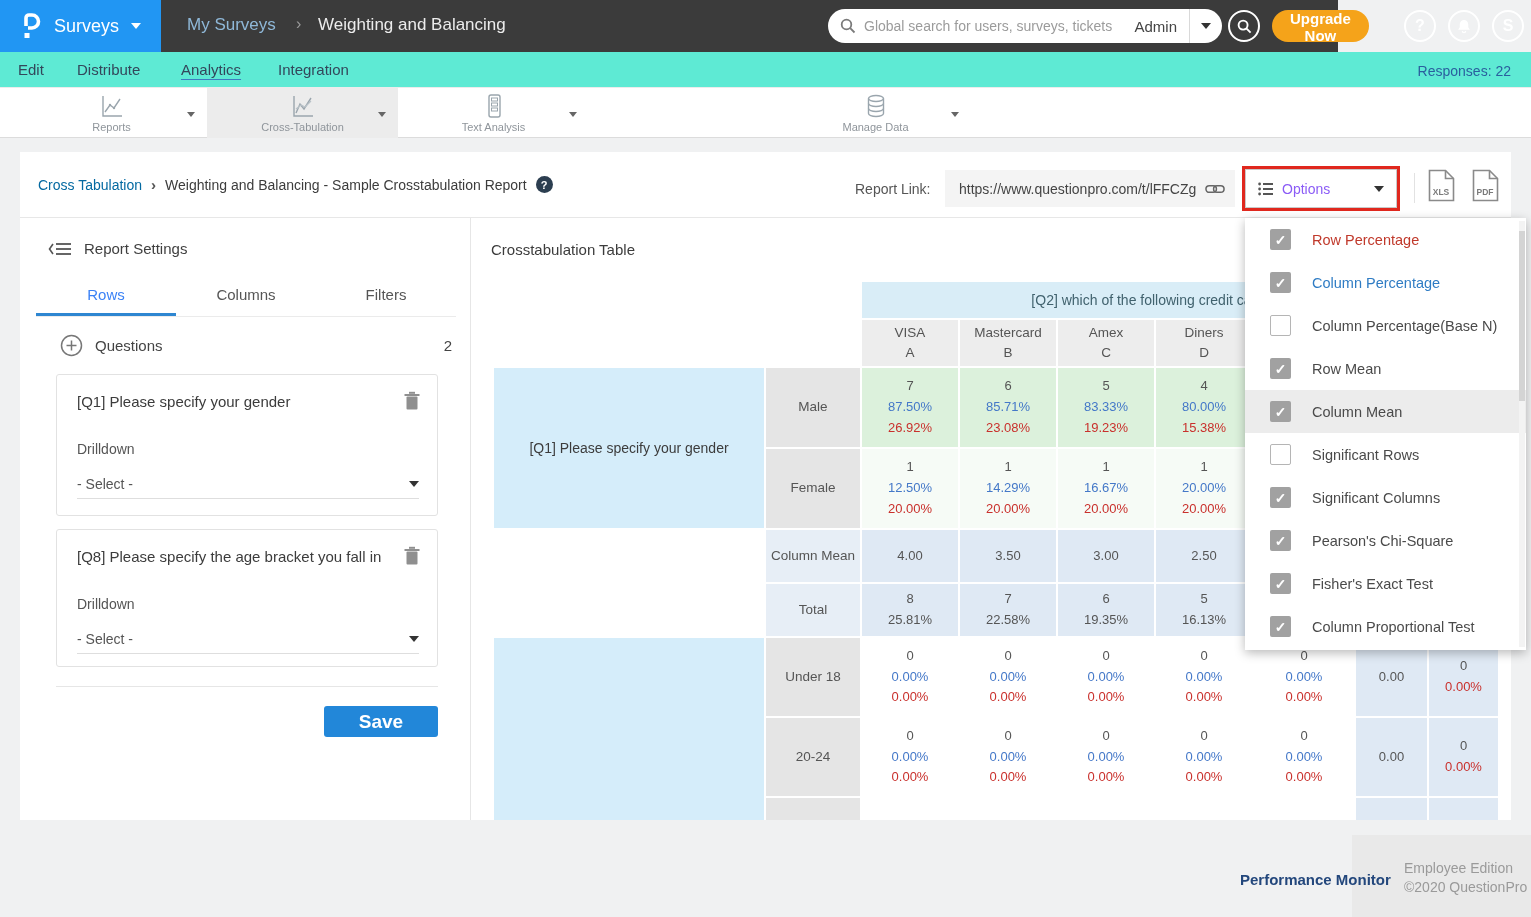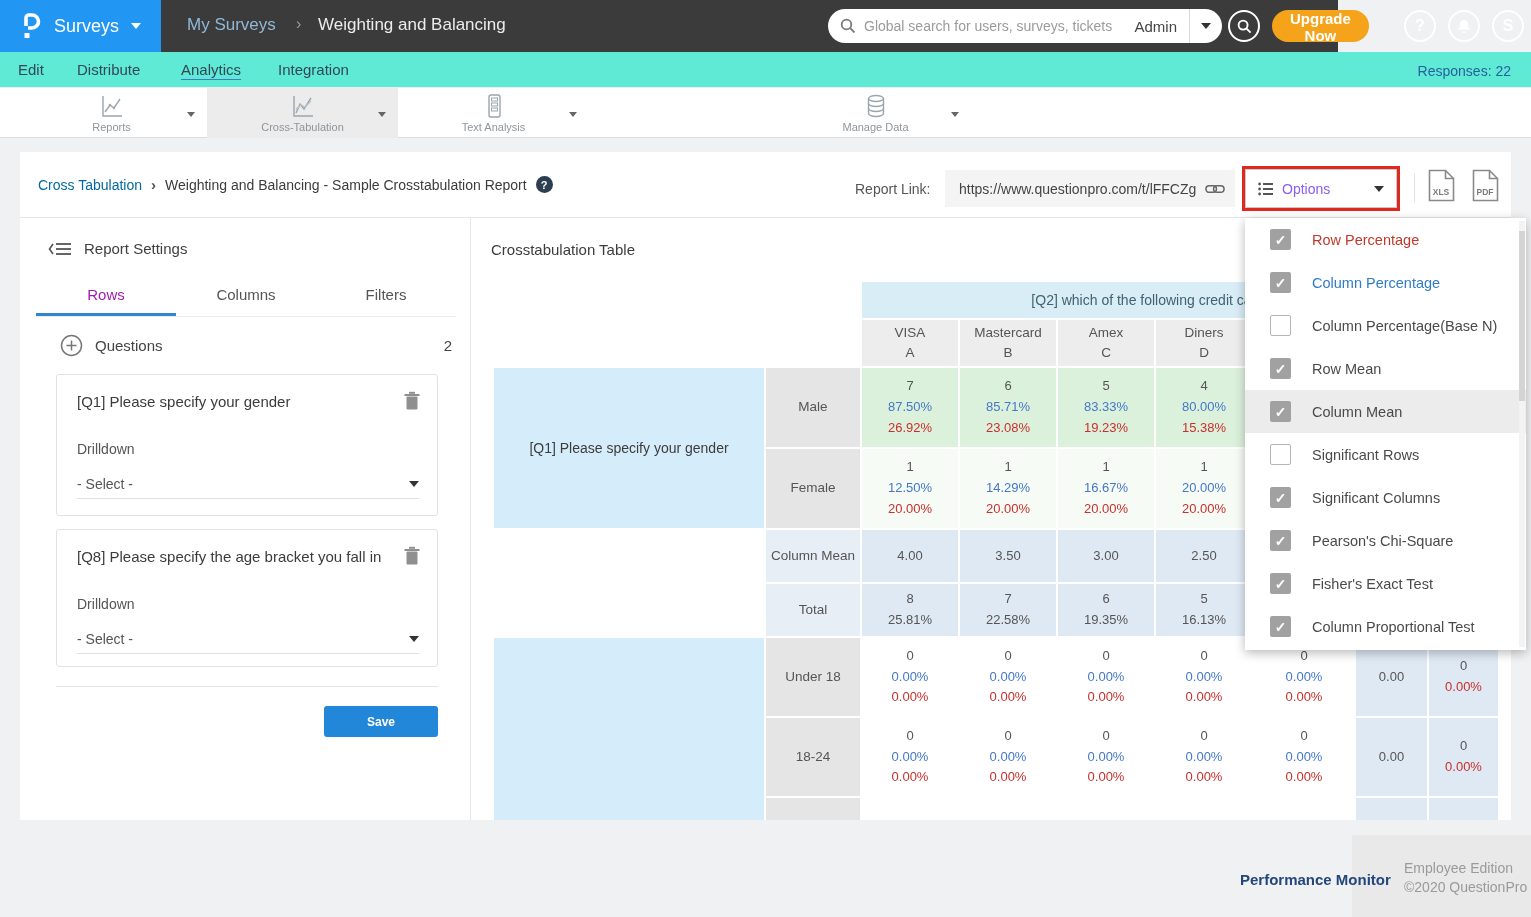--- a/index.html
+++ b/index.html
@@ -55,32 +55,32 @@
   .options-btn .olabel { font-size:14px; color:#8b5cf6; flex:1; }
   .hr-vert { position:absolute; left:1394px; top:21px; height:30px; border-left:1px solid #e2e2e2; }
   .doc-btn { position:absolute; top:17px; cursor:pointer; }
 
   
   .sidebar { position:absolute; left:0; top:66px; width:451px; height:602px; border-right:1px solid #e6e6e6; }
   .settings-head { position:absolute; left:28px; top:22px; display:flex; align-items:center; gap:12px; cursor:pointer; }
   .settings-head .stitle { font-size:15px; color:#3f3f3f; }
   .tabs { position:absolute; left:16px; top:60px; width:420px; display:flex; border-bottom:1px solid #ebebeb; }
   .tab { flex:1; text-align:center; font-size:15px; color:#555; padding:8px 0 10px; cursor:pointer; }
-  .tab.active { color:#a21caf; border-bottom:3px solid #2e86d1; }
+  .tab.active { color:#3b82f6; border-bottom:3px solid #2e86d1; }
   .q-row { position:absolute; left:40px; top:116px; width:392px; display:flex; align-items:center; gap:12px; }
   .q-row .qlbl { font-size:15px; color:#444; flex:1; }
   .q-row .qcount { font-size:15px; color:#444; }
   .qcard { position:absolute; left:36px; width:382px; border:1px solid #e2e2e2; border-radius:3px; background:#fff; }
   .qcard .qtitle { position:absolute; left:20px; top:18px; right:48px; font-size:15px; color:#3c3c3c; }
   .qcard .trash { position:absolute; right:16px; top:16px; cursor:pointer; }
   .qcard .drill { position:absolute; left:20px; top:66px; font-size:14px; color:#555; }
   .qcard .select { position:absolute; left:20px; right:18px; top:94px; height:30px; border-bottom:1px solid #dedede; display:flex; align-items:center; justify-content:space-between; cursor:pointer; }
   .qcard .select .sval { font-size:14px; color:#555; }
   .side-divider { position:absolute; left:36px; width:382px; top:468px; border-top:1px solid #e6e6e6; }
-  .save-btn { position:absolute; left:304px; top:488px; width:114px; height:31px; background:#2287d9; border:0; border-radius:3px; color:#fff; font-size:12px; font-weight:bold; font-family:inherit; cursor:pointer; }
+  .save-btn { position:absolute; left:304px; top:488px; width:114px; height:31px; background:#2287d9; border:0; border-radius:3px; color:#fff; font-size:19px; font-weight:bold; font-family:inherit; cursor:pointer; }
 
   
   .main { position:absolute; left:451px; top:66px; width:1040px; height:602px; overflow:hidden; }
   .main-title { position:absolute; left:20px; top:23px; font-size:15px; color:#3c3c3c; }
   .xtab { position:absolute; left:21px; top:62px; border-collapse:separate; border-spacing:2px; }
   .xtab td { text-align:center; vertical-align:middle; font-size:13px; color:#555; }
   td.blank { background:transparent; }
   td.band { background:#d9edf7; color:#41626e; font-size:14px; }
   td.colhead { background:#ededed; color:#555; font-size:13.5px; line-height:1.5; }
   td.qlabel { background:#d5edfa; color:#3c3c3c; font-size:14px; }
@@ -480,21 +480,21 @@
             </td>
         <td class="bluec">
               <span class="cnt">0.00</span>
             </td>
         <td class="bluec">
               <span class="cnt">0</span>
               <span class="rp">0.00%</span>
             </td>
       </tr>
       <tr style="height:78px;">
-        <td class="rowlab">18-24</td>
+        <td class="rowlab">20-24</td>
         <td class="white">
               <span class="cnt">0</span>
               <span class="bp">0.00%</span>
               <span class="rp">0.00%</span>
             </td>
         <td class="white">
               <span class="cnt">0</span>
               <span class="bp">0.00%</span>
               <span class="rp">0.00%</span>
             </td>

